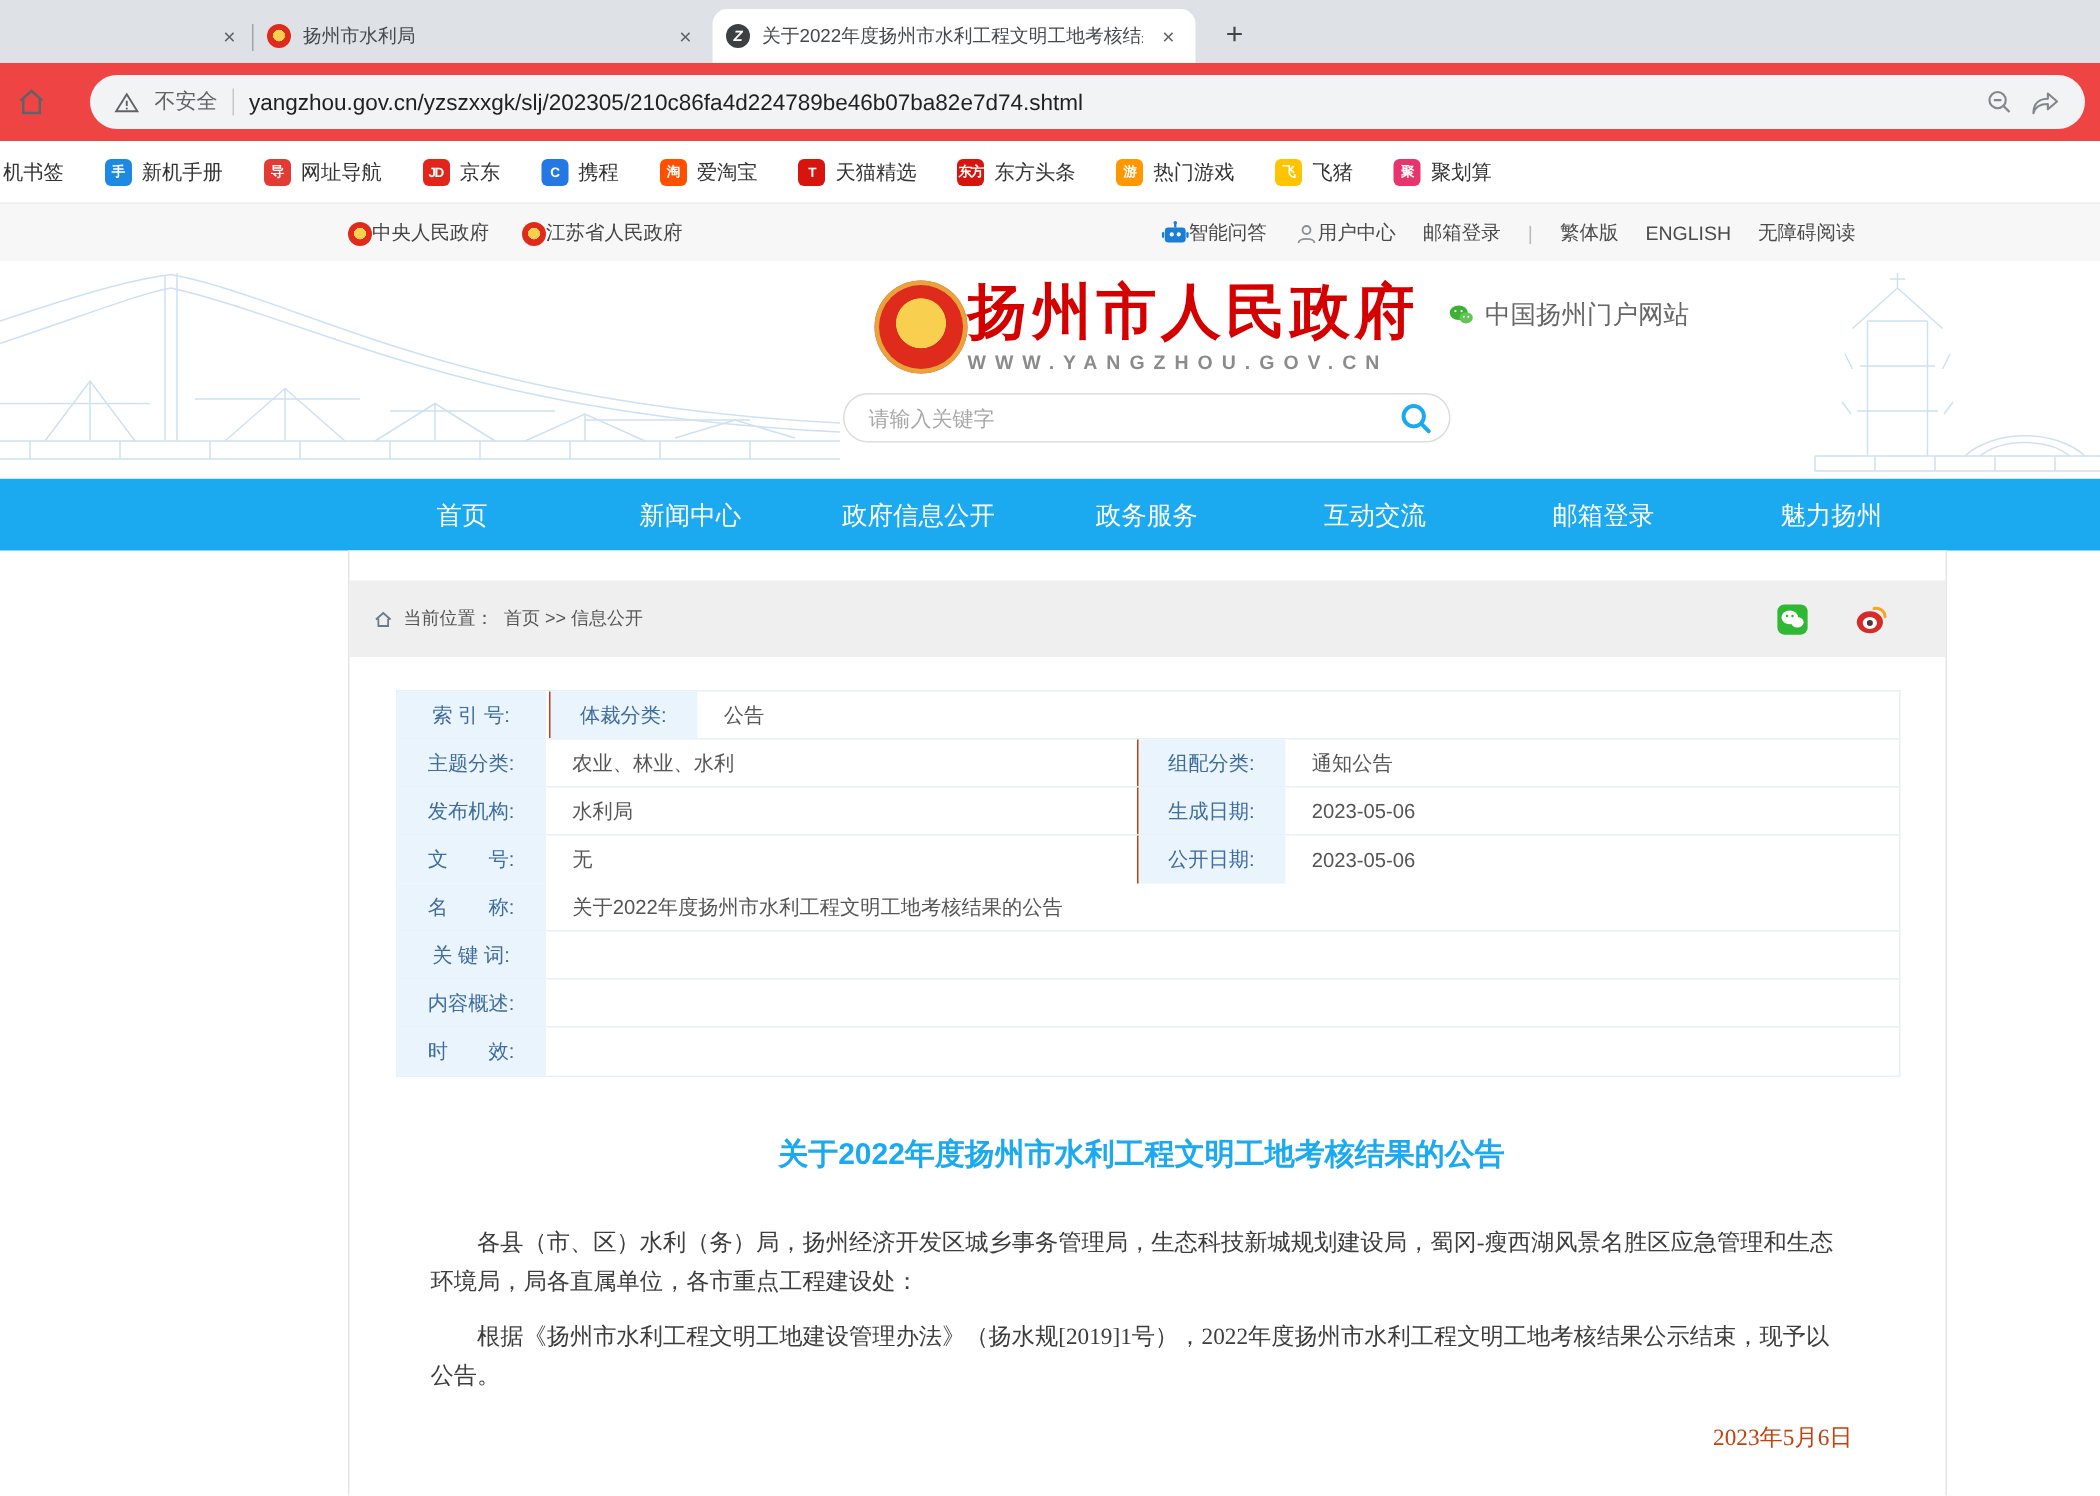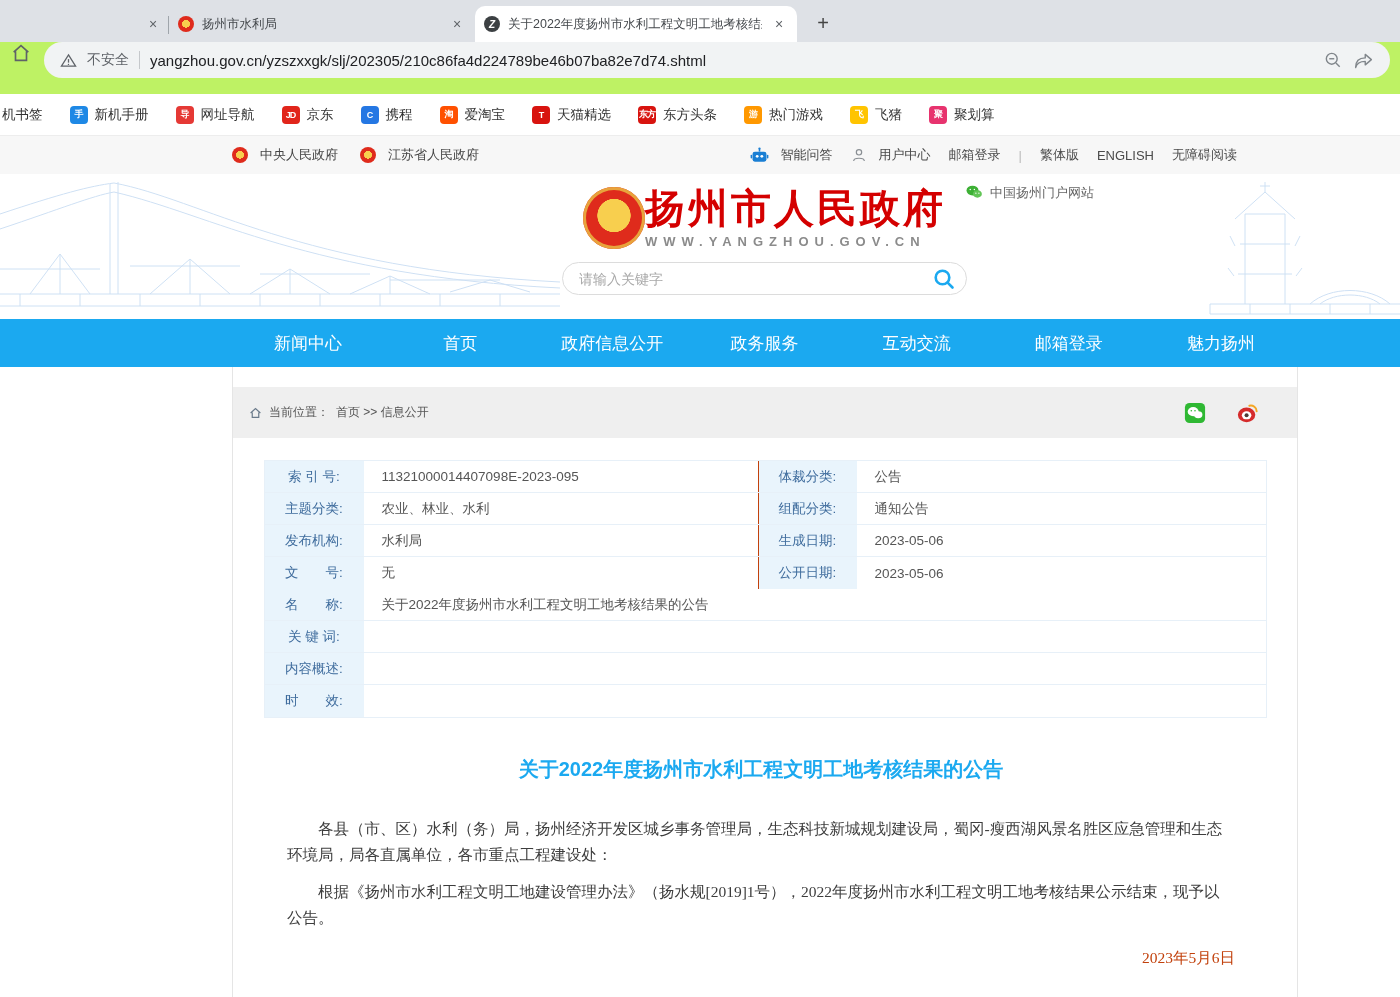--- a/index.html
+++ b/index.html
@@ -16,54 +16,54 @@
   .tab-title { flex:1; white-space:nowrap; overflow:hidden; }
   .tab-close { width:18px; height:18px; display:flex; align-items:center; justify-content:center;
     font-size:14px; color:#5f6368; border-radius:50%; flex:none; }
   .favicon-emblem { width:16px; height:16px; border-radius:50%; flex:none;
     background:radial-gradient(circle at 50% 48%, #f8cf4e 0 34%, #df2b1c 35%); }
   .favicon-dark { width:16px; height:16px; border-radius:50%; background:#3c4043; color:#fff;
     font-size:10px; font-weight:bold; display:flex; align-items:center; justify-content:center; flex:none; font-style:italic;}
   .newtab { width:28px; height:28px; margin:0 0 5px 12px; font-size:20px; color:#444;
     display:flex; align-items:center; justify-content:center; }
 
-  .toolbar { height:52px; background:#bef264; display:flex; align-items:flex-start; padding:0 10px; gap:12px; }
+  .toolbar { height:52px; background:#ef4444; display:flex; align-items:center; padding:0 10px; gap:28px; }
   .tool-ic { width:22px; height:22px; flex:none; }
   .omnibox { flex:1; height:36px; background:#f1f3f4; border-radius:18px; display:flex;
     align-items:center; padding:0 16px; gap:10px; }
   .sec-label { color:#5f6368; font-size:14px; }
   .vline { width:1px; height:18px; background:#c5c8cb; }
   .url-text { color:#202124; font-size:15px; flex:1; white-space:nowrap; overflow:hidden; }
 
   .bookmarks { height:41px; background:#fff; display:flex; align-items:center; gap:27px;
     font-size:13.5px; color:#333; padding-left:2px; }
   .bm { display:flex; align-items:center; gap:7px; }
   .bm-ic { width:18px; height:18px; border-radius:4px; color:#fff; font-size:9px; font-weight:bold;
     display:flex; align-items:center; justify-content:center; letter-spacing:-1px; flex:none; }
 
   
   .gov-topbar { height:39px; background:#f7f7f7; border-top:1px solid #ededed; display:flex;
     align-items:center; font-size:13px; color:#444; padding-left:232px; padding-right:163px; }
   .gov-left { display:flex; gap:22px; align-items:center; }
-  .gov-link { display:flex; align-items:center; gap:12px; }
+  .gov-link { display:flex; align-items:flex-end; gap:0; }
   .gov-right { margin-left:auto; display:flex; align-items:center; gap:18px; color:#4a4a4a; }
   .gov-right .div { color:#bbb; }
 
   
   .site-header { height:145px; position:relative; background:#fff; overflow:hidden; }
   .header-art { position:absolute; top:0; opacity:.85; }
   .logo-row { position:absolute; left:232px; width:1065px; top:13px; display:flex;
     justify-content:center; align-items:center; gap:0; z-index:2; }
   .emblem-big { width:62px; height:62px; border-radius:50%; flex:none;
     background:radial-gradient(circle at 50% 46%, #f8cf4e 0 36%, #df2b1c 37%);
     box-shadow:inset 0 0 0 3px #e8a33c; }
   .site-name { font-size:40px; font-weight:bold; color:#d40000; letter-spacing:3px; line-height:1.05; }
   .site-url { font-size:13px; font-weight:bold; color:#8b8b8b; letter-spacing:6px; margin-top:5px; }
-  .wechat-tag { position:absolute; left:965px; top:10px; display:flex; gap:7px;
-    font-size:13px; color:#666; z-index:2; }
+  .wechat-tag { position:absolute; left:965px; top:24px; display:flex; align-items:center; gap:7px;
+    font-size:17px; color:#666; z-index:2; }
   .search-row { position:absolute; left:232px; width:1065px; top:88px; display:flex;
     justify-content:center; z-index:2; }
   .search-box { width:405px; height:33px; border:1px solid #dcdcdc; border-radius:17px;
     background:#fff; display:flex; align-items:center; padding:0 10px 0 16px; }
   .search-box input { border:none; outline:none; flex:1; font-size:14px; color:#333; background:transparent; }
   .search-box input::placeholder { color:#a8a8a8; }
 
   
   .mainnav { height:48px; background:#1BA9F0; }
   .mainnav-inner { margin-left:232px; width:1065px; height:100%; display:flex; }
@@ -308,23 +308,23 @@
         <circle cx="10.5" cy="10.5" r="6.8" fill="none" stroke="#1BA9F0" stroke-width="2.6"></circle>
         <line x1="15.6" y1="15.6" x2="20.5" y2="20.5" stroke="#1BA9F0" stroke-width="2.6" stroke-linecap="round"></line>
       </svg>
     </div>
   </div>
 </div>
 
 <div class="mainnav">
   <div class="mainnav-inner">
 
+      <div class="nav-item">首页</div>
+
       <div class="nav-item">新闻中心</div>
-
-      <div class="nav-item">首页</div>
 
       <div class="nav-item">政府信息公开</div>
 
       <div class="nav-item">政务服务</div>
 
       <div class="nav-item">互动交流</div>
 
       <div class="nav-item">邮箱登录</div>
 
       <div class="nav-item">魅力扬州</div>
@@ -354,21 +354,20 @@
         <path d="M14 4 C18 3 22 6 22 10" fill="none" stroke="#f5a623" stroke-width="2.2" stroke-linecap="round"></path>
       </svg>
     </span>
   </div>
 
   <div class="meta-table">
     <div>
 
         <div class="mrow">
           <div class="mlabel">索 引 号:</div>
-          <div class="mval mval-half">11321000014407098E-2023-095</div>
           <div class="mlabel mlabel-2">体裁分类:</div>
           <div class="mval mval-rest">公告</div>
         </div>
 
         <div class="mrow">
           <div class="mlabel">主题分类:</div>
           <div class="mval mval-half">农业、林业、水利</div>
           <div class="mlabel mlabel-2">组配分类:</div>
           <div class="mval mval-rest">通知公告</div>
         </div>

